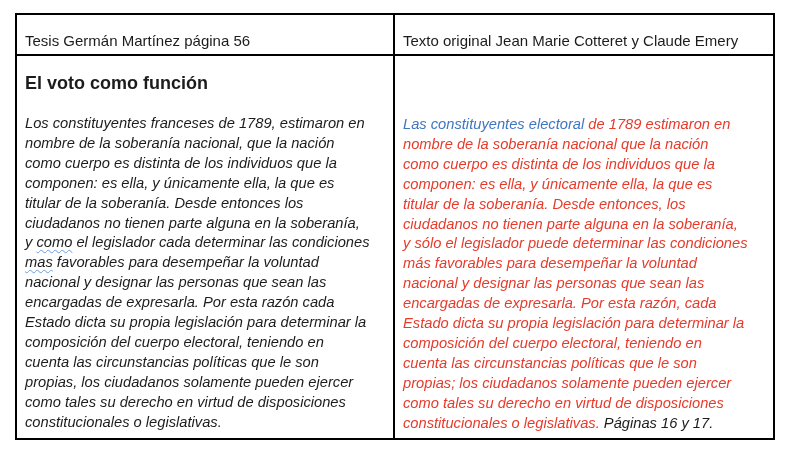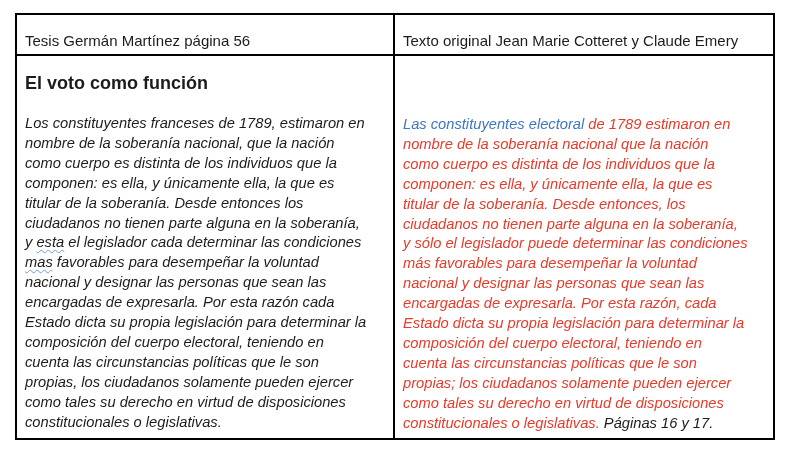--- a/index.html
+++ b/index.html
@@ -87,21 +87,21 @@
     </div>
 
     <div class="cell left body">
       <div class="section-heading">El voto como función</div>
       <div class="para body-text"><span class="seg-plain">Los constituyentes franceses de 1789, estimaron en
 nombre de la soberanía nacional, que la nación
 como cuerpo es distinta de los individuos que la
 componen: es ella, y únicamente ella, la que es
 titular de la soberanía. Desde entonces los
 ciudadanos no tienen parte alguna en la soberanía,
-y </span><span class="seg-spellcheck">esta</span><span class="seg-plain"> el legislador cada determinar las condiciones
+y </span><span class="seg-spellcheck">como</span><span class="seg-plain"> el legislador cada determinar las condiciones
 </span><span class="seg-spellcheck">mas</span><span class="seg-plain"> favorables para desempeñar la voluntad
 nacional y designar las personas que sean las
 encargadas de expresarla. Por esta razón cada
 Estado dicta su propia legislación para determinar la
 composición del cuerpo electoral, teniendo en
 cuenta las circunstancias políticas que le son
 propias, los ciudadanos solamente pueden ejercer
 como tales su derecho en virtud de disposiciones
 constitucionales o legislativas.</span></div>
     </div>

